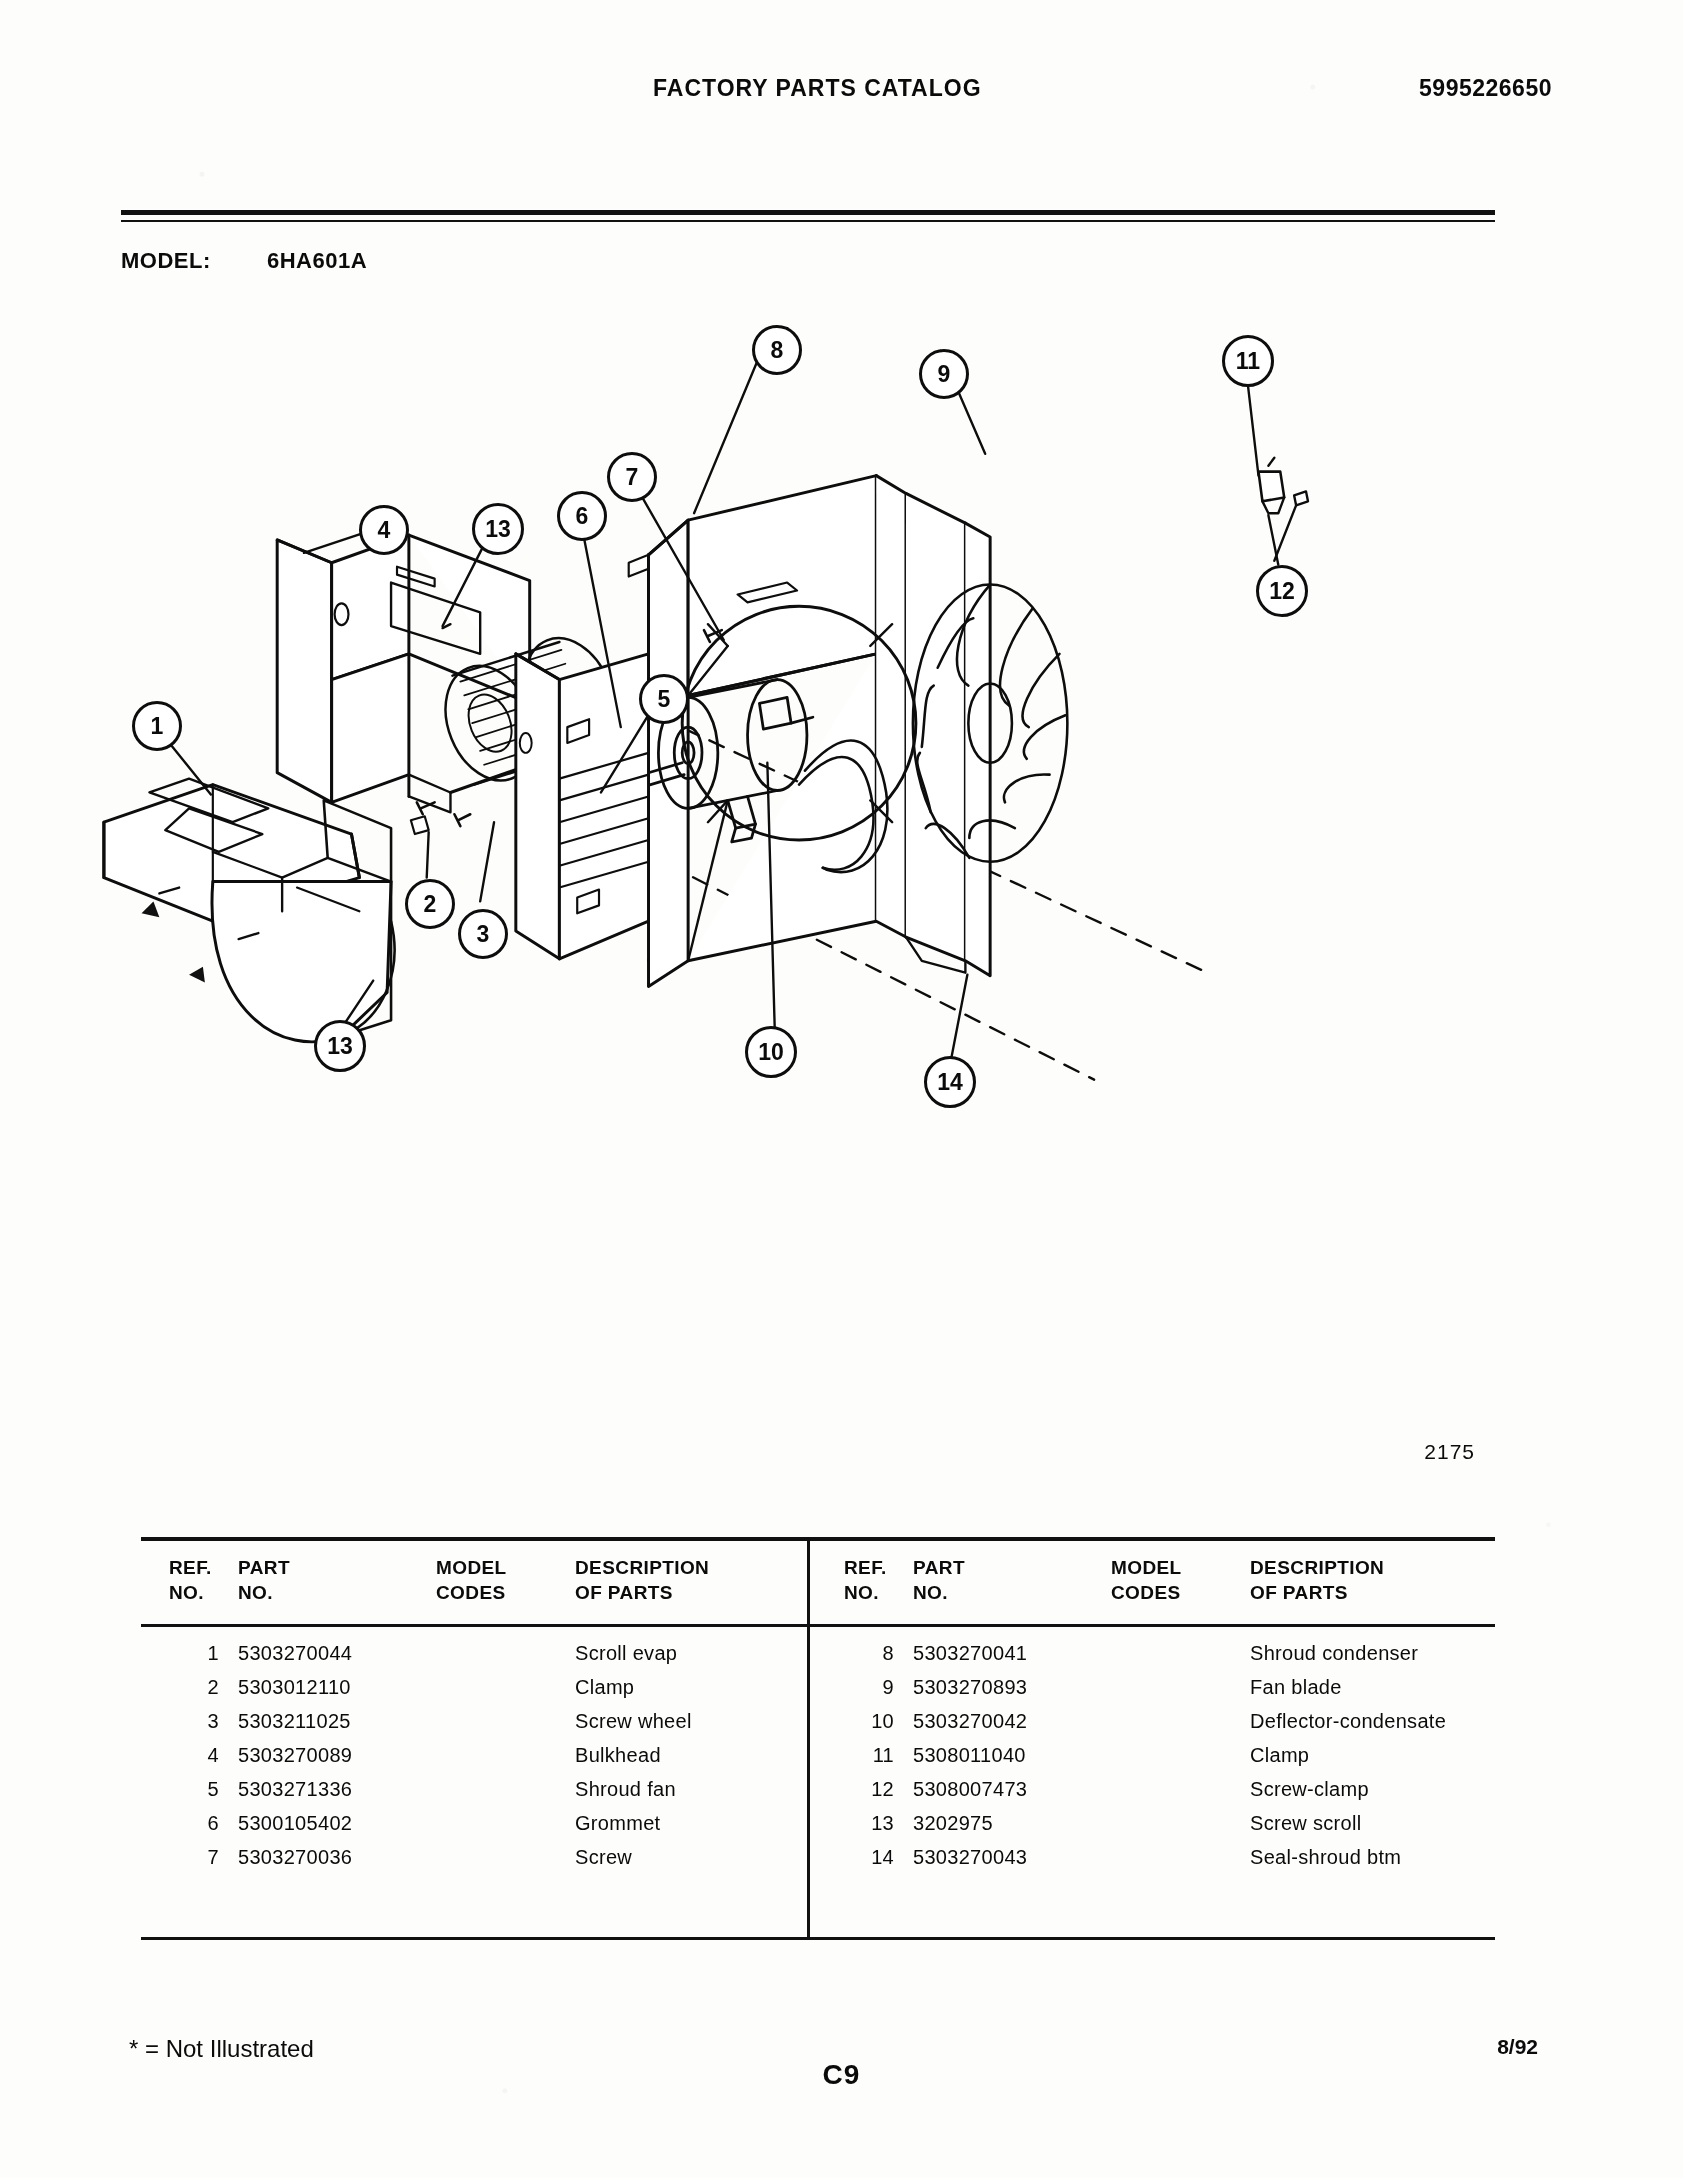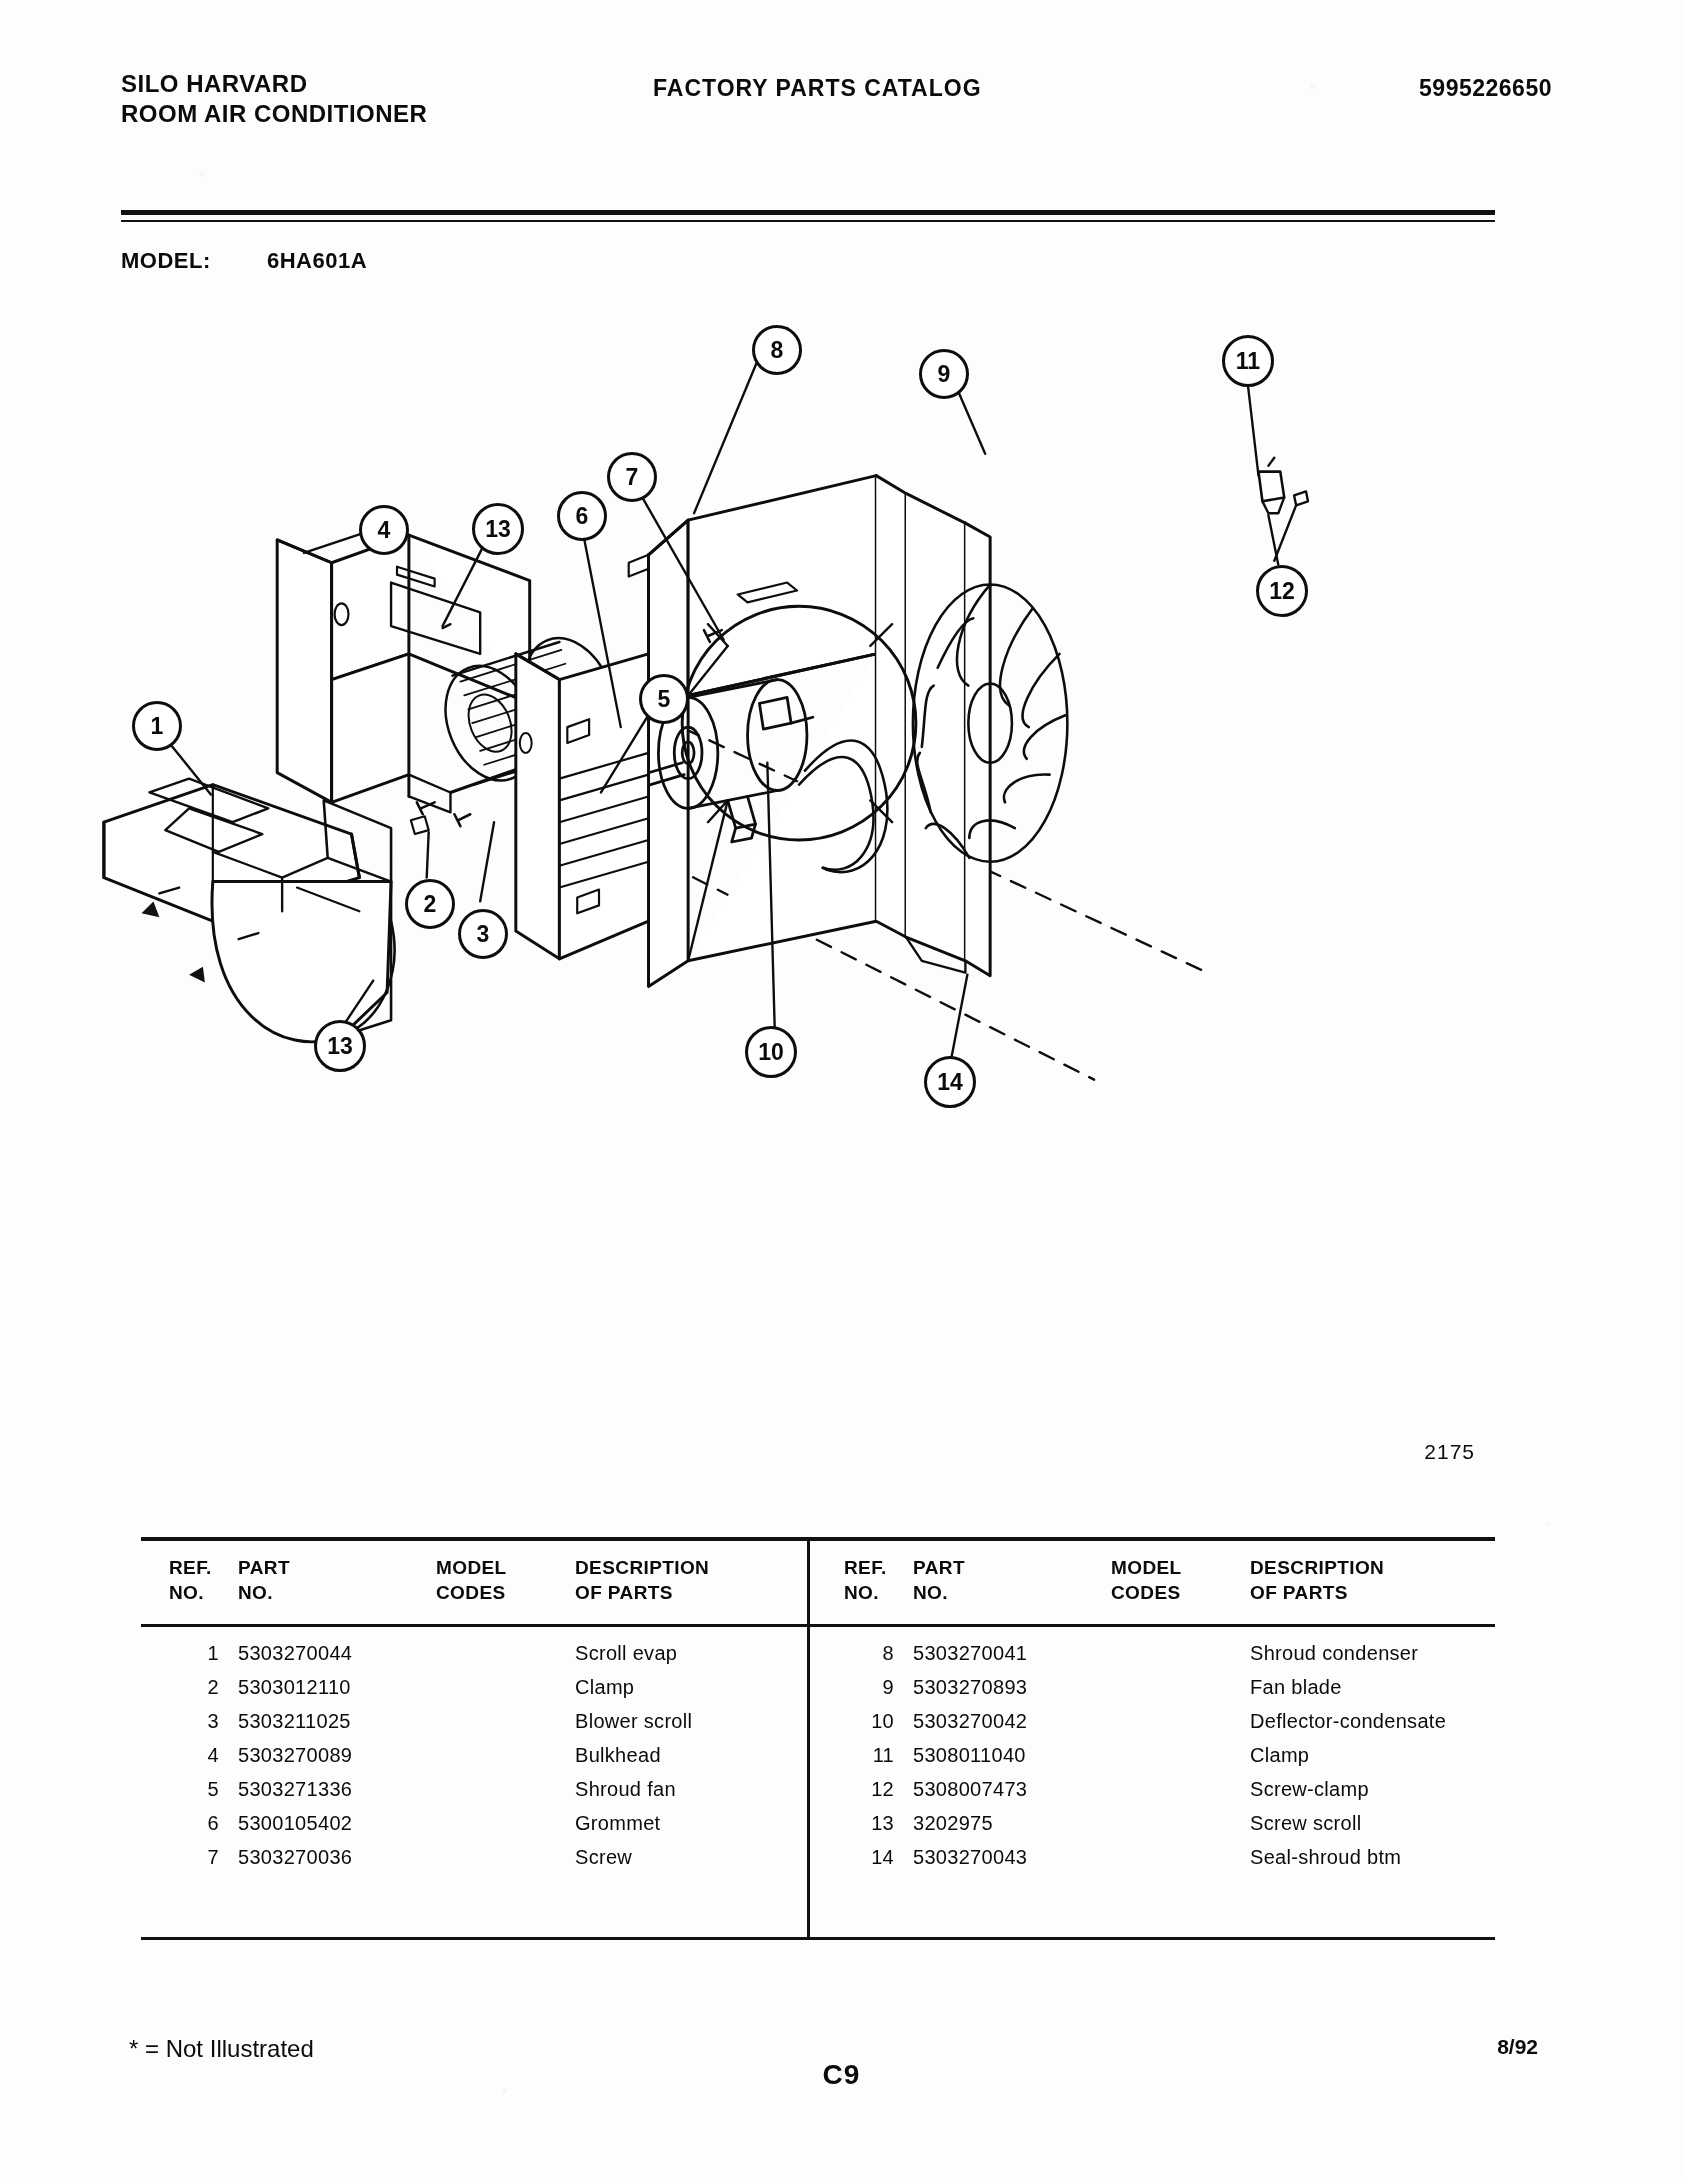--- a/index.html
+++ b/index.html
@@ -192,24 +192,20 @@
     font-family: "Liberation Sans", sans-serif;
     font-size: 23px;
     font-weight: bold;
   }
 </style>
 </head>
 <body>
 
 <div class="page">
 
-  <div class="hdr-left">
-    <div>SILO HARVARD</div>
-    <div>ROOM AIR CONDITIONER</div>
-  </div>
   <div class="hdr-center">FACTORY PARTS CATALOG</div>
   <div class="hdr-right">5995226650</div>
 
   <div class="rule-thick"></div>
   <div class="rule-thin"></div>
 
   <div class="model-label">MODEL:</div>
   <div class="model-value">6HA601A</div>
 
   <div class="diagram">
@@ -503,21 +499,21 @@
         <div class="prow">
           <span class="c-ref">2</span>
           <span class="c-part">5303012110</span>
           <span class="c-code"></span>
           <span class="c-desc">Clamp</span>
         </div>
         <div class="prow">
           <span class="c-ref">3</span>
           <span class="c-part">5303211025</span>
           <span class="c-code"></span>
-          <span class="c-desc">Blower scroll</span>
+          <span class="c-desc">Screw wheel</span>
         </div>
         <div class="prow">
           <span class="c-ref">4</span>
           <span class="c-part">5303270089</span>
           <span class="c-code"></span>
           <span class="c-desc">Bulkhead</span>
         </div>
         <div class="prow">
           <span class="c-ref">5</span>
           <span class="c-part">5303271336</span>

